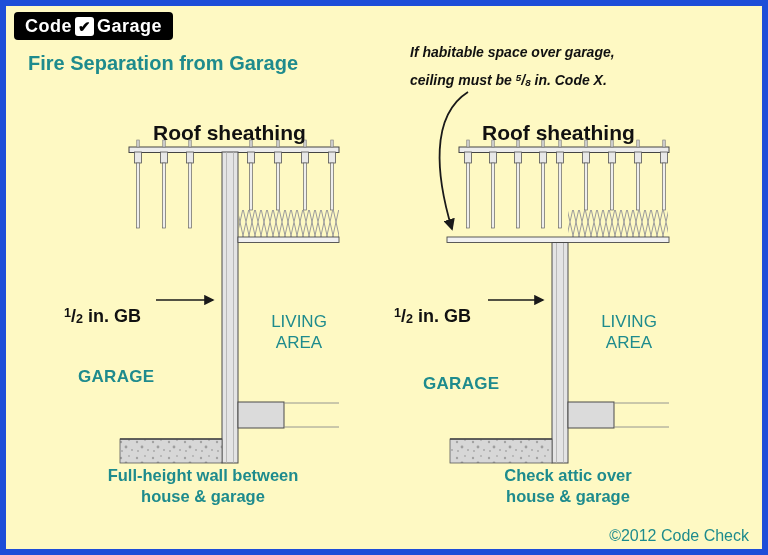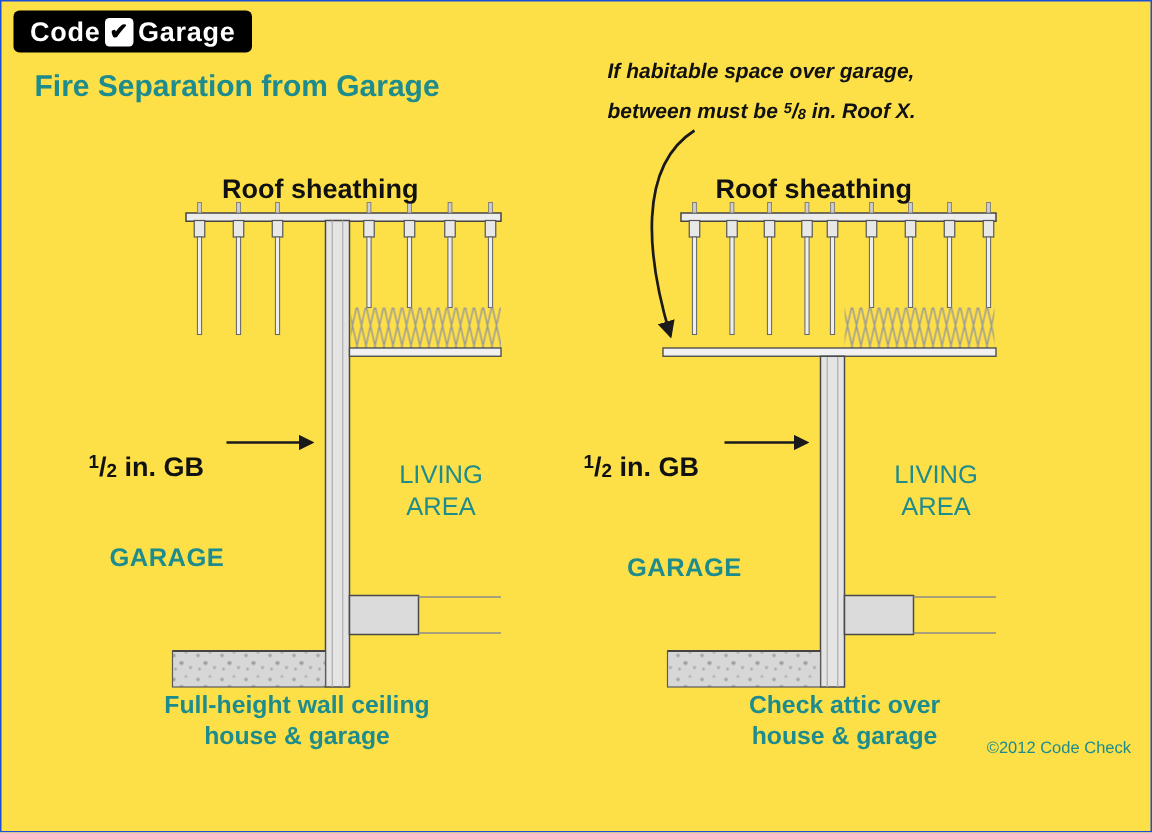--- a/index.html
+++ b/index.html
@@ -5,22 +5,22 @@
   :root { --teal: #1e8b8d; --ink: #111111; }
   * { box-sizing: border-box; margin: 0; padding: 0; }
   body {
     font-family: "Liberation Sans", sans-serif;
     background: #ffffff;
   }
   .page {
     position: relative;
     width: 768px;
     height: 555px;
-    background: #fde047;
-    border: 1px solid #1d4ed8;
+    background: #fef9c3;
+    border: 6px solid #1d4ed8;
     overflow: hidden;
   }
   .lbl { position: absolute; font-weight: bold; color: var(--ink); white-space: nowrap; }
 
   
   .logo {
     position: absolute; left: 8px; top: 6px;
     background: #000; color: #fff;
     display: flex; align-items: center;
     padding: 3px 11px; border-radius: 4px;
@@ -42,36 +42,36 @@
 
   .annotation {
     position: absolute; left: 404px; top: 34px; width: 360px;
     font-size: 14px; font-weight: bold; color: var(--ink);
     line-height: 25px;
     font-style: italic;
   }
   .frac-num { font-size: 0.70em; vertical-align: 0.38em; }
   .frac-den { font-size: 0.70em; vertical-align: -0.08em; }
 
-  .roof-lbl { font-size: 18px; top: 115px; }
+  .roof-lbl { font-size: 21px; top: 115px; }
   .gb-lbl   { font-size: 18px; top: 300px; }
   .living-lbl {
     position: absolute; top: 305px; width: 92px;
     text-align: center; font-size: 17px; font-weight: normal;
     color: var(--teal); line-height: 21px;
   }
   .garage-lbl { font-size: 17px; color: var(--teal); letter-spacing: 0.3px; }
   .caption {
     position: absolute; top: 459px; text-align: center;
     font-size: 16.5px; font-weight: bold; color: var(--teal);
     line-height: 21px;
   }
   .footer {
-    position: absolute; right: 13px; top: 492px;
-    font-size: 11px; color: var(--teal); white-space: nowrap; margin-left: 20px;
+    position: absolute; right: 13px; top: 521px;
+    font-size: 16px; color: var(--teal); white-space: nowrap; margin-left: 20px;
   }
   svg.canvas { position: absolute; left: 0; top: 0; }
 </style>
 </head>
 <body>
 
 <div class="page">
 
   <svg class="canvas" width="768" height="555" viewBox="0 0 768 555">
     <defs>
@@ -159,32 +159,32 @@
     <span class="checkbox">
       <span>✔</span>
     </span>
     <span>Garage</span>
   </div>
 
   <div class="title">Fire Separation from Garage</div>
 
   <div class="annotation">
     <div>If habitable space over garage,</div>
-    <div><span>between must be </span><span class="frac-num">5</span><span>/</span><span class="frac-den">8</span><span> in. Roof X.</span></div>
+    <div><span>ceiling must be </span><span class="frac-num">5</span><span>/</span><span class="frac-den">8</span><span> in. Code X.</span></div>
   </div>
 
   <div class="lbl roof-lbl" style="left:147px;">Roof sheathing</div>
   <div class="lbl gb-lbl" style="left:58px;"><span class="frac-num">1</span><span>/</span><span class="frac-den">2</span><span> in. GB</span></div>
   <div class="living-lbl" style="left:247px;">
     <div>LIVING</div>
     <div>AREA</div>
   </div>
   <div class="lbl garage-lbl" style="left:72px; top:361px;">GARAGE</div>
   <div class="caption" style="left:62px; width:270px;">
-    <div>Full-height wall ceiling</div>
+    <div>Full-height wall between</div>
     <div>house &amp; garage</div>
   </div>
 
   <div class="lbl roof-lbl" style="left:476px;">Roof sheathing</div>
   <div class="lbl gb-lbl" style="left:388px;"><span class="frac-num">1</span><span>/</span><span class="frac-den">2</span><span> in. GB</span></div>
   <div class="living-lbl" style="left:577px;">
     <div>LIVING</div>
     <div>AREA</div>
   </div>
   <div class="lbl garage-lbl" style="left:417px; top:368px;">GARAGE</div>

